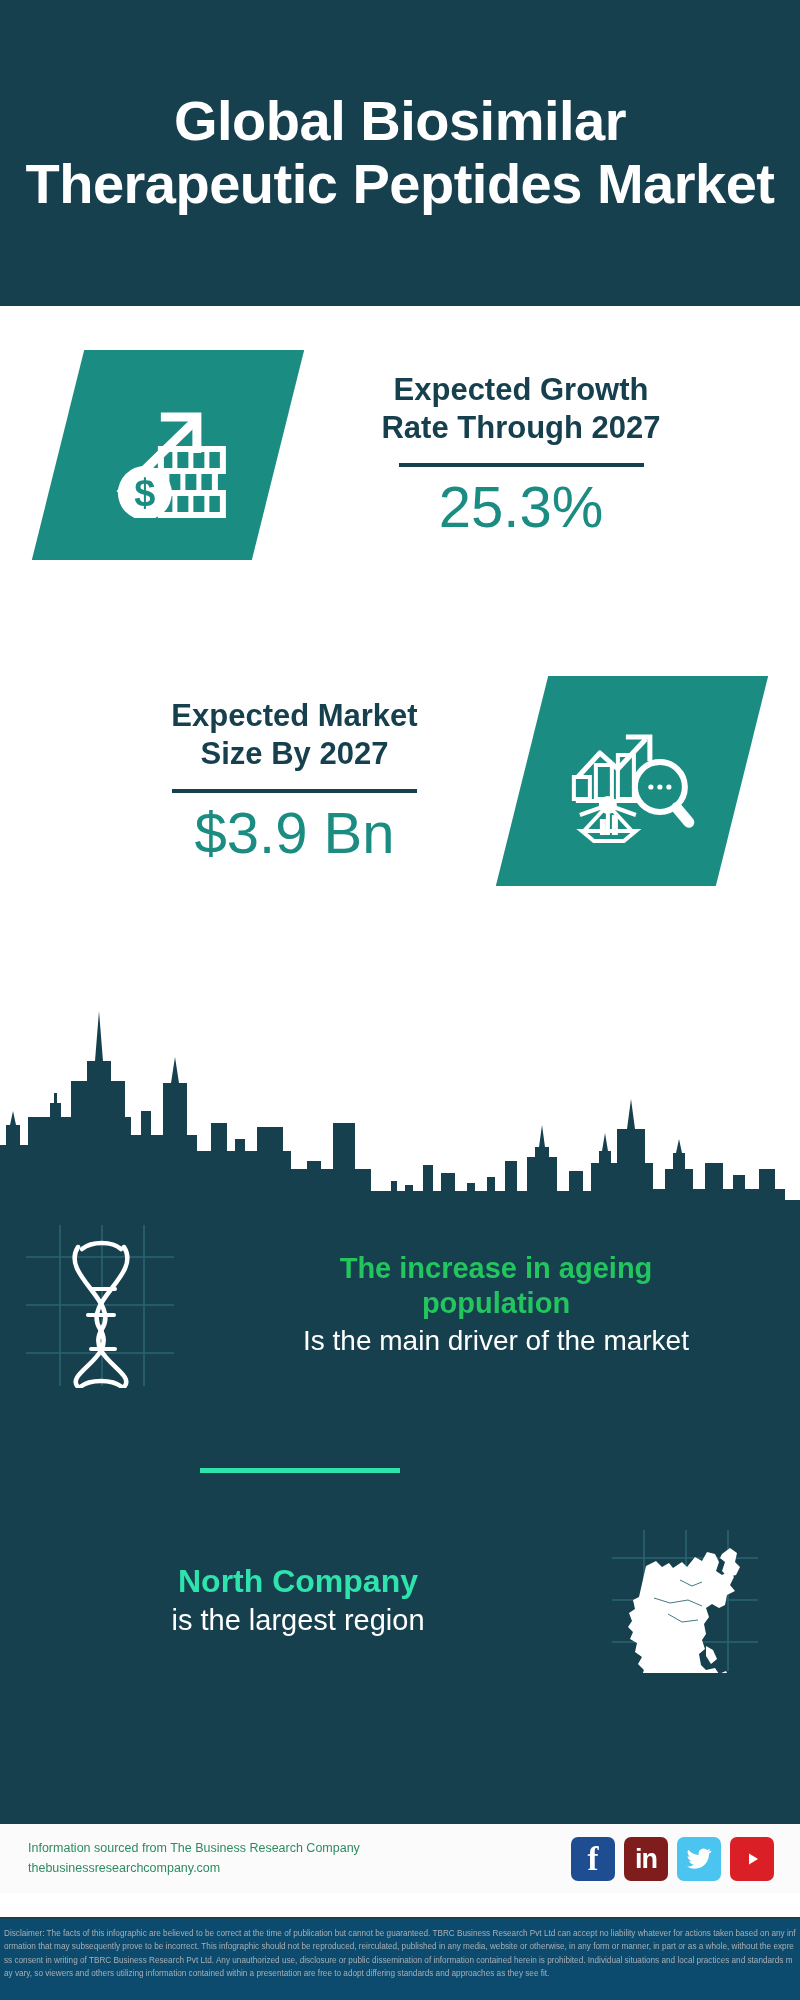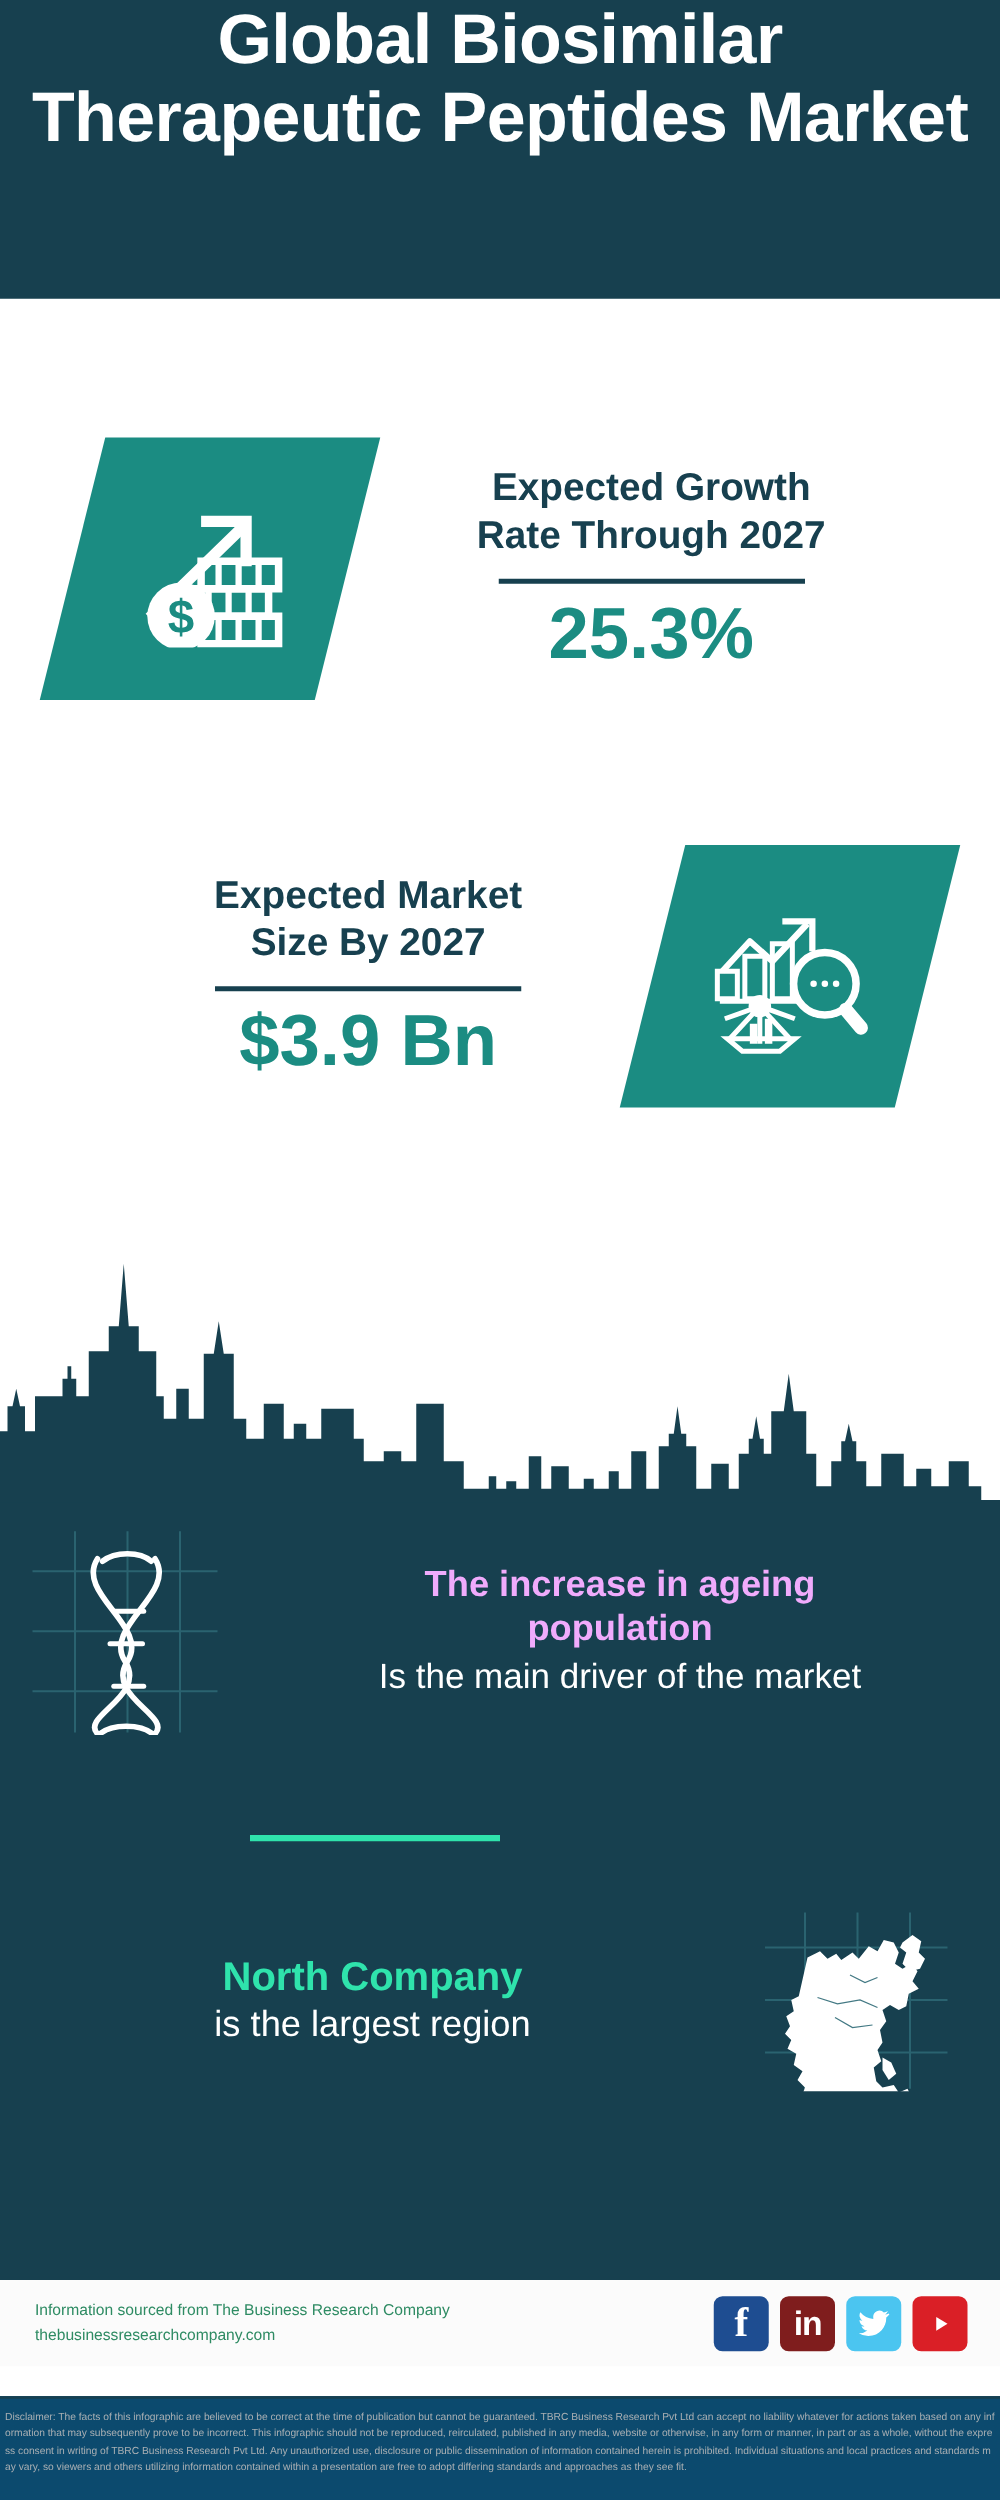--- a/index.html
+++ b/index.html
@@ -6,23 +6,23 @@
   html, body { width:800px; height:2000px; }
   body {
     font-family: "Liberation Sans", sans-serif;
     background:#ffffff;
     overflow:hidden;
   }
   .page { position:relative; width:800px; height:2000px; background:#fff; }
 
   
   .header {
-    position:absolute; left:0; top:0; width:800px; height:239px;
+    position:absolute; left:0; top:0; width:800px; height:306px;
     background:#17404F;
-    display:flex; align-items:flex-start; justify-content:center;
+    display:flex; align-items:center; justify-content:center;
     padding:0 22px;
   }
   .header h1 {
     color:#ffffff;
     font-size:56px;
     font-weight:bold;
     line-height:1.12;
     text-align:center;
     letter-spacing:-0.5px;
   }
@@ -54,21 +54,21 @@
     font-weight:bold;
     line-height:1.22;
   }
   .stat-rule {
     width:245px; height:4px; background:#17404F;
     margin:17px auto 8px auto;
   }
   .stat-value {
     color:#1B8C82;
     font-size:58px;
-    font-weight:bold;
+    font-weight:normal;
     line-height:1.1;
   }
 
   .spacer-l { width:58px; flex:0 0 auto; }
   .spacer-r { width:36px; flex:0 0 auto; }
 
   
   .dark-zone {
     position:absolute; left:0; top:1200px; width:800px; height:624px;
     background:#17404F;
@@ -79,21 +79,21 @@
   }
 
   
   .driver-block {
     position:absolute; left:0; top:-25px; width:800px; height:260px;
     display:flex; align-items:center;
   }
   .icon-box { width:200px; flex:0 0 auto; display:flex; align-items:center; justify-content:center; }
   .driver-text { flex:1 1 auto; padding-right:8px; text-align:center; }
   .accent-line {
-    color:#f0abfc; font-size:29px; font-weight:bold; line-height:1.2;
+    color:#22c55e; font-size:29px; font-weight:bold; line-height:1.2;
   }
   .plain-line {
     color:#ffffff; font-size:28px; line-height:1.3; margin-top:2px;
   }
 
   
   .green-divider {
     position:absolute; left:200px; top:268px;
     width:200px; height:5px; background:#2FE3AC;
   }

